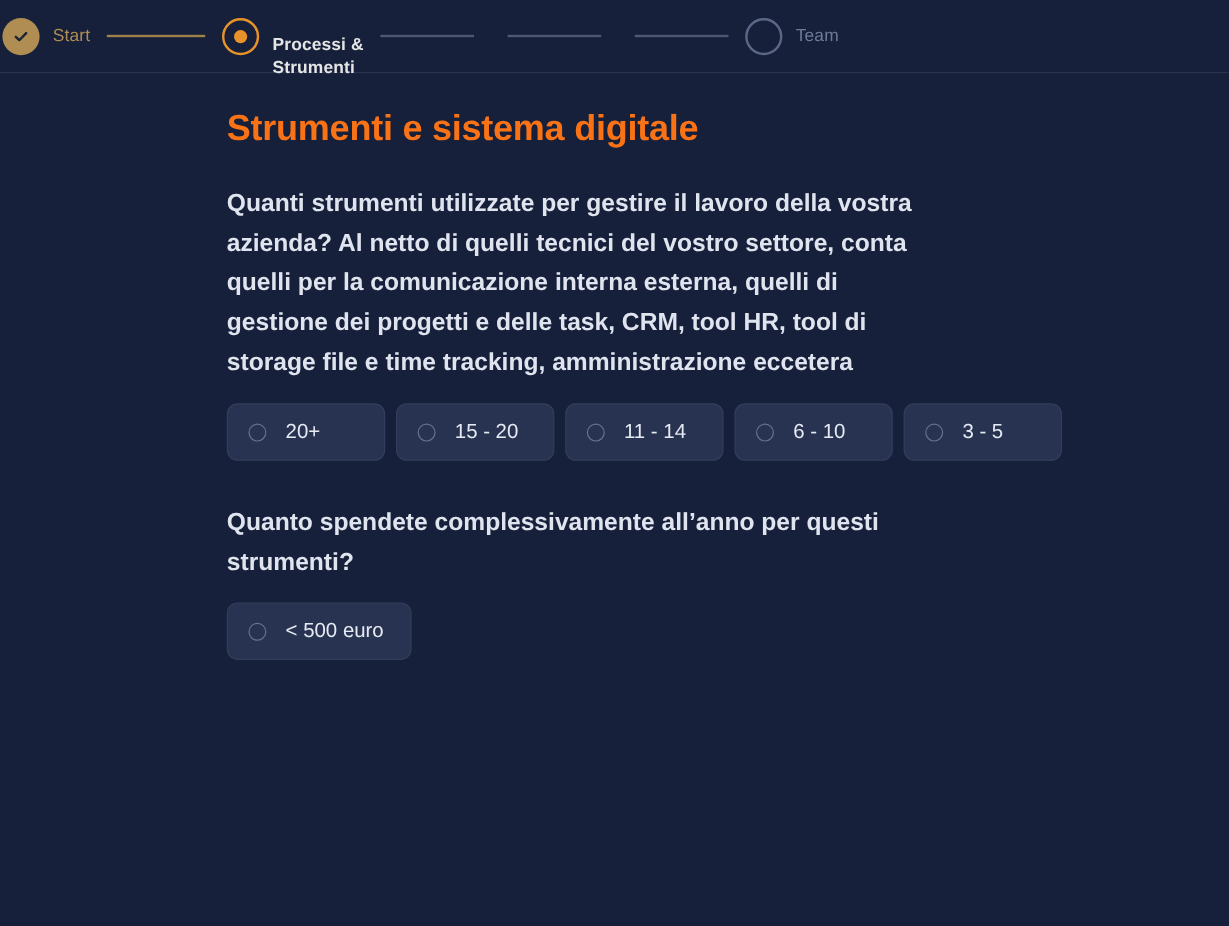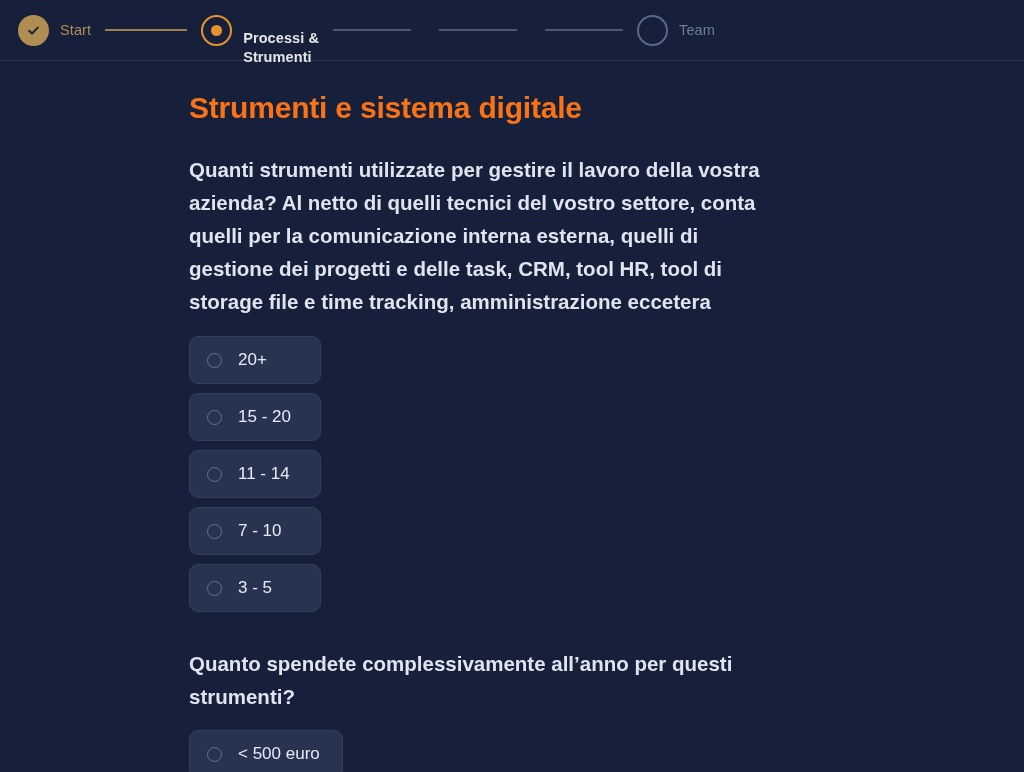--- a/index.html
+++ b/index.html
@@ -19,21 +19,21 @@
   }
 
   
   .stepper-bar {
     position: relative;
     height: 61px;
     width: 1024px;
     background: #16203a;
     display: flex;
     align-items: center;
-    padding-left: 18px;
+    padding-left: 2px;
     border-bottom: 1px solid #28334d;
   }
 
   .step {
     display: flex;
     align-items: center;
     flex: 0 0 auto;
   }
 
   .step-marker {
@@ -109,22 +109,22 @@
     font-size: 20.5px;
     line-height: 33px;
     color: #dfe4ee;
     max-width: 590px;
     font-weight: bold;
   }
 
   .options {
     margin-top: 18px;
     display: flex;
-    flex-direction: column;
-    align-items: flex-start;
+    flex-direction: row;
+    align-items: flex-end;
     gap: 9px;
   }
 
   .option {
     display: flex;
     align-items: center;
     background: #273350;
     border: 1px solid #323e5c;
     border-radius: 9px;
     height: 48px;
@@ -212,21 +212,21 @@
         <span class="option-label">15 - 20</span>
       </div>
 
       <div class="option">
         <span class="radio"></span>
         <span class="option-label">11 - 14</span>
       </div>
 
       <div class="option">
         <span class="radio"></span>
-        <span class="option-label">7 - 10</span>
+        <span class="option-label">6 - 10</span>
       </div>
 
       <div class="option">
         <span class="radio"></span>
         <span class="option-label">3 - 5</span>
       </div>
 
     </div>
   </div>
 

